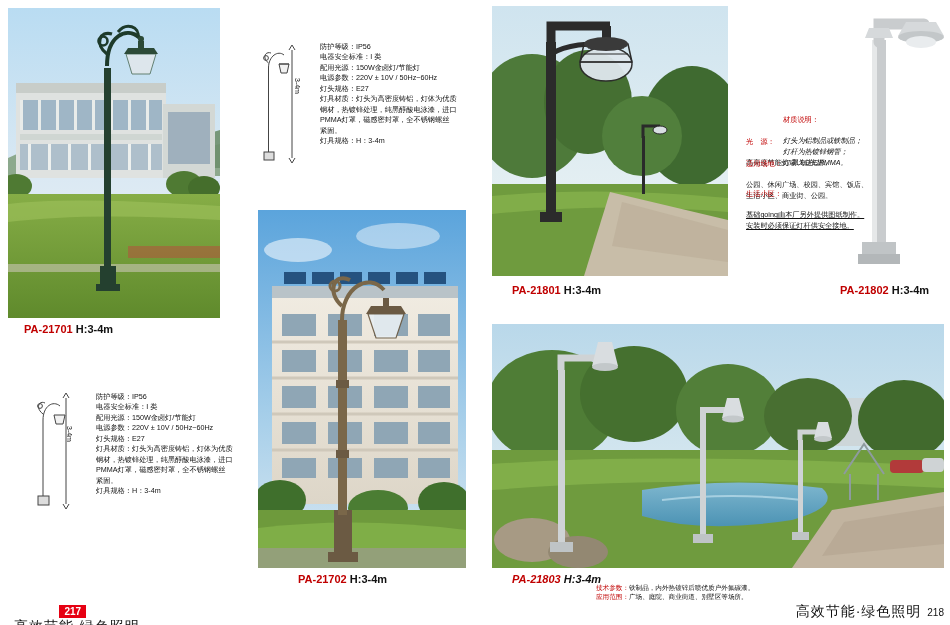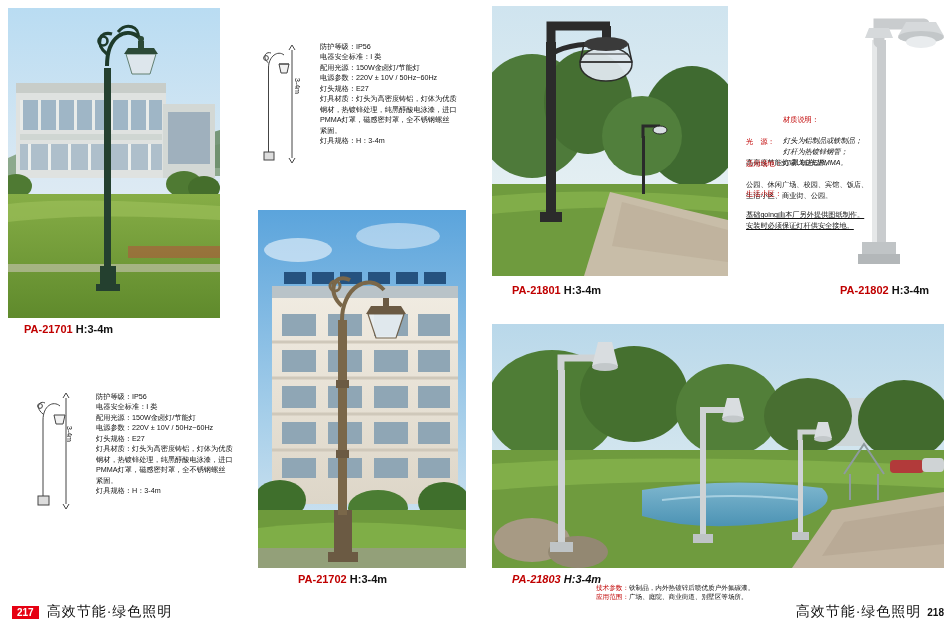--- a/index.html
+++ b/index.html
@@ -21,21 +21,21 @@
   .tinynote{position:absolute;font-size:6.6px;line-height:1.4;color:#111;white-space:pre-line;}
 
   
   .draw{position:absolute;}
   .dimlabel{position:absolute;font-size:7px;color:#111;writing-mode:vertical-rl;}
 
   
   .footbar{position:absolute;bottom:6px;height:14px;display:flex;align-items:center;}
   .pagenum{background:#e60012;color:#fff;font-size:10px;font-weight:bold;padding:1px 5px;}
   .foottext{font-size:14px;color:#111;margin-left:8px;letter-spacing:1px;}
-  .pagenum-r{font-size:10px;color:#111;font-weight:bold;}
+  .pagenum-r{font-size:10px;color:#111;font-weight:normal;}
 </style>
 </head>
 <body>
 
 <div class="page">
 
   <div class="photo" style="left:8px;top:8px;width:212px;height:310px;">
     <svg width="212" height="310" viewBox="0 0 212 310" preserveAspectRatio="none">
       <defs>
         <linearGradient id="skyA" x1="0" y1="0" x2="0" y2="1">
@@ -419,21 +419,21 @@
   <div class="cap" style="left:496px;top:573px;font-style:italic;">
     <span>PA-21803</span>
     <span class="h">H:3-4m</span>
   </div>
 
   <div class="tinynote" style="left:596px;top:574px;width:350px;">
     <span style="color:#c00000;">技术参数：</span><span>铁制品，内外热镀锌后喷优质户外氟碳漆。</span>
     <span style="color:#c00000;">应用范围：</span><span>广场、庭院、商业街道、别墅区等场所。</span>
   </div>
 
-  <div class="footbar" style="left:12px;">
+  <div class="footbar" style="left:6px;flex-direction:column;">
     <span class="pagenum">217</span>
     <span class="foottext">高效节能·绿色照明</span>
   </div>
   <div class="footbar" style="right:6px;">
     <span class="foottext" style="margin-right:6px;">高效节能·绿色照明</span>
     <span class="pagenum-r">218</span>
   </div>
 
 </div>
 

